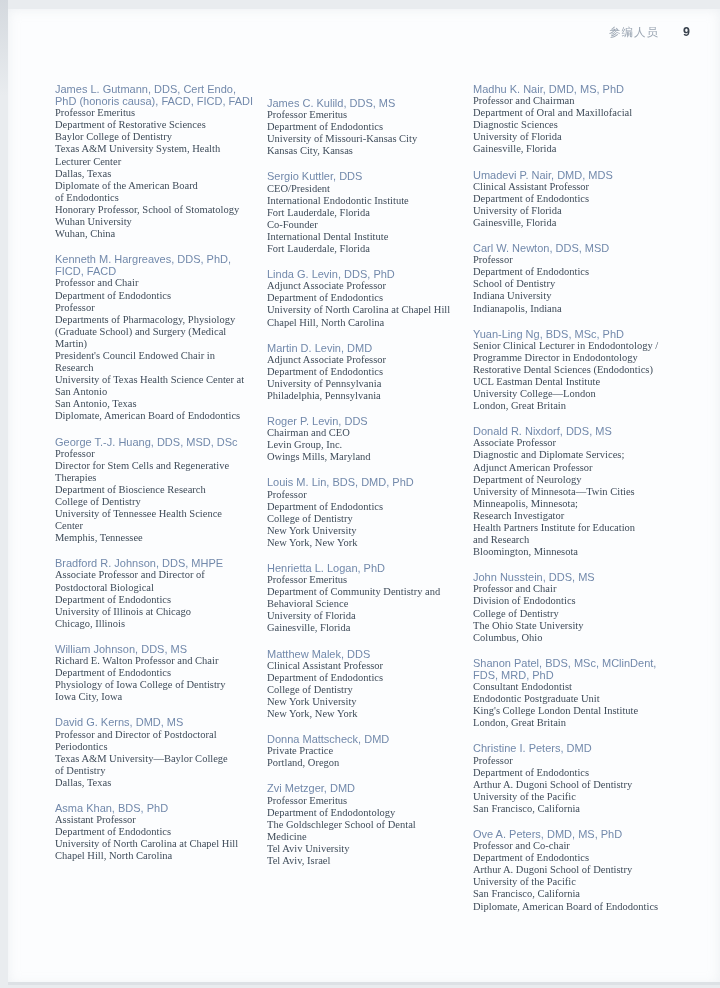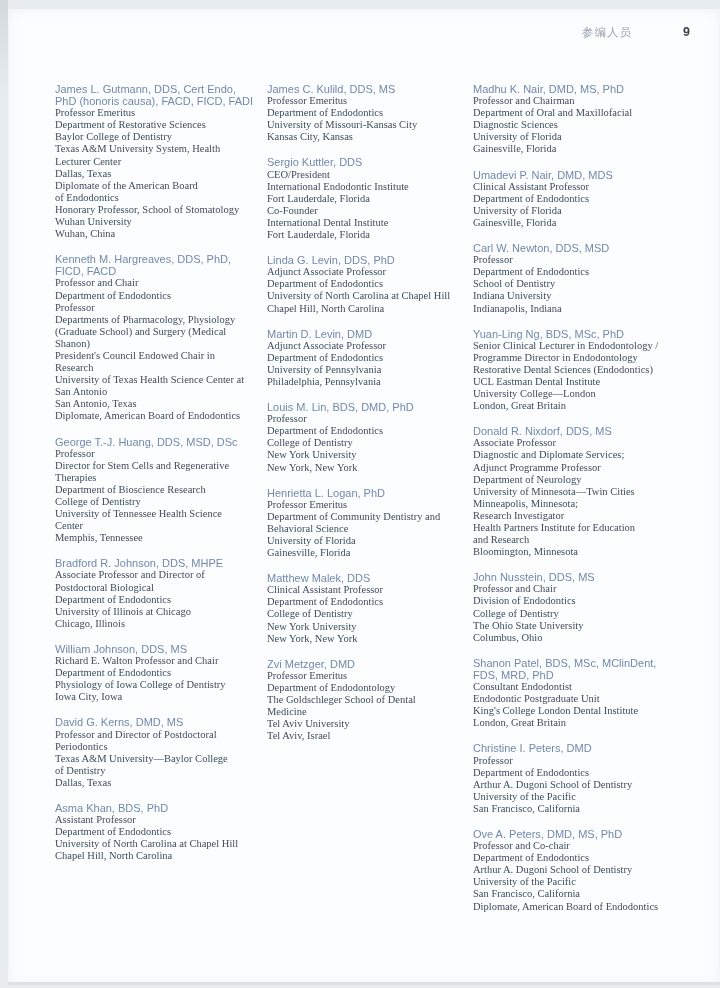--- a/index.html
+++ b/index.html
@@ -12,41 +12,41 @@
   }
   .scan-page{
     position:absolute;
     top:9px;left:8px;right:0;bottom:3px;
     background:#fcfdfe;
     box-shadow:inset 0 0 12px rgba(210,216,222,.35);
   }
   .page-header{
     position:absolute;
     top:16px;right:30px;
-    display:flex;align-items:baseline;gap:51px;
+    display:flex;align-items:baseline;gap:24px;
   }
   .header-label{
     font-family:"Liberation Sans", sans-serif;
     font-size:11.5px;
     color:#9aa5b2;
     letter-spacing:1px;
   }
   .page-number{
     font-family:"Liberation Sans", sans-serif;
     font-size:12.5px;
     font-weight:bold;
     color:#39424d;
   }
   .columns{
     position:absolute;
     top:74px;left:47px;
     display:flex;
   }
   .col{width:212px;}
-  .col.c2{width:206px;}
+  .col.c2{width:206px;margin-top:14px;}
   .col.c3{width:228px;}
   .entry{margin-bottom:13px;}
   .name-line{
     font-family:"Liberation Sans", sans-serif;
     font-size:11px;
     line-height:12.1px;
     color:#7289ab;
     white-space:nowrap;
   }
   .aff-line{
@@ -97,21 +97,21 @@
           <div class="aff-line">Wuhan, China</div>
         </div>
         <div class="entry">
           <div class="name-line">Kenneth M. Hargreaves, DDS, PhD,</div>
           <div class="name-line">FICD, FACD</div>
           <div class="aff-line">Professor and Chair</div>
           <div class="aff-line">Department of Endodontics</div>
           <div class="aff-line">Professor</div>
           <div class="aff-line">Departments of Pharmacology, Physiology</div>
           <div class="aff-line">(Graduate School) and Surgery (Medical</div>
-          <div class="aff-line">Shanon)</div>
+          <div class="aff-line">Martin)</div>
           <div class="aff-line">President's Council Endowed Chair in</div>
           <div class="aff-line">Research</div>
           <div class="aff-line">University of Texas Health Science Center at</div>
           <div class="aff-line">San Antonio</div>
           <div class="aff-line">San Antonio, Texas</div>
           <div class="aff-line">Diplomate, American Board of Endodontics</div>
         </div>
         <div class="entry">
           <div class="name-line">George T.-J. Huang, DDS, MSD, DSc</div>
           <div class="aff-line">Professor</div>
@@ -179,20 +179,26 @@
           <div class="aff-line">Chapel Hill, North Carolina</div>
         </div>
         <div class="entry">
           <div class="name-line">Martin D. Levin, DMD</div>
           <div class="aff-line">Adjunct Associate Professor</div>
           <div class="aff-line">Department of Endodontics</div>
           <div class="aff-line">University of Pennsylvania</div>
           <div class="aff-line">Philadelphia, Pennsylvania</div>
         </div>
         <div class="entry">
+          <div class="name-line">Roger P. Levin, DDS</div>
+          <div class="aff-line">Chairman and CEO</div>
+          <div class="aff-line">Levin Group, Inc.</div>
+          <div class="aff-line">Owings Mills, Maryland</div>
+        </div>
+        <div class="entry">
           <div class="name-line">Louis M. Lin, BDS, DMD, PhD</div>
           <div class="aff-line">Professor</div>
           <div class="aff-line">Department of Endodontics</div>
           <div class="aff-line">College of Dentistry</div>
           <div class="aff-line">New York University</div>
           <div class="aff-line">New York, New York</div>
         </div>
         <div class="entry">
           <div class="name-line">Henrietta L. Logan, PhD</div>
           <div class="aff-line">Professor Emeritus</div>
@@ -201,20 +207,25 @@
           <div class="aff-line">University of Florida</div>
           <div class="aff-line">Gainesville, Florida</div>
         </div>
         <div class="entry">
           <div class="name-line">Matthew Malek, DDS</div>
           <div class="aff-line">Clinical Assistant Professor</div>
           <div class="aff-line">Department of Endodontics</div>
           <div class="aff-line">College of Dentistry</div>
           <div class="aff-line">New York University</div>
           <div class="aff-line">New York, New York</div>
+        </div>
+        <div class="entry">
+          <div class="name-line">Donna Mattscheck, DMD</div>
+          <div class="aff-line">Private Practice</div>
+          <div class="aff-line">Portland, Oregon</div>
         </div>
         <div class="entry">
           <div class="name-line">Zvi Metzger, DMD</div>
           <div class="aff-line">Professor Emeritus</div>
           <div class="aff-line">Department of Endodontology</div>
           <div class="aff-line">The Goldschleger School of Dental</div>
           <div class="aff-line">Medicine</div>
           <div class="aff-line">Tel Aviv University</div>
           <div class="aff-line">Tel Aviv, Israel</div>
         </div>
@@ -249,21 +260,21 @@
           <div class="aff-line">Programme Director in Endodontology</div>
           <div class="aff-line">Restorative Dental Sciences (Endodontics)</div>
           <div class="aff-line">UCL Eastman Dental Institute</div>
           <div class="aff-line">University College—London</div>
           <div class="aff-line">London, Great Britain</div>
         </div>
         <div class="entry">
           <div class="name-line">Donald R. Nixdorf, DDS, MS</div>
           <div class="aff-line">Associate Professor</div>
           <div class="aff-line">Diagnostic and Diplomate Services;</div>
-          <div class="aff-line">Adjunct Programme Professor</div>
+          <div class="aff-line">Adjunct American Professor</div>
           <div class="aff-line">Department of Neurology</div>
           <div class="aff-line">University of Minnesota—Twin Cities</div>
           <div class="aff-line">Minneapolis, Minnesota;</div>
           <div class="aff-line">Research Investigator</div>
           <div class="aff-line">Health Partners Institute for Education</div>
           <div class="aff-line">and Research</div>
           <div class="aff-line">Bloomington, Minnesota</div>
         </div>
         <div class="entry">
           <div class="name-line">John Nusstein, DDS, MS</div>

